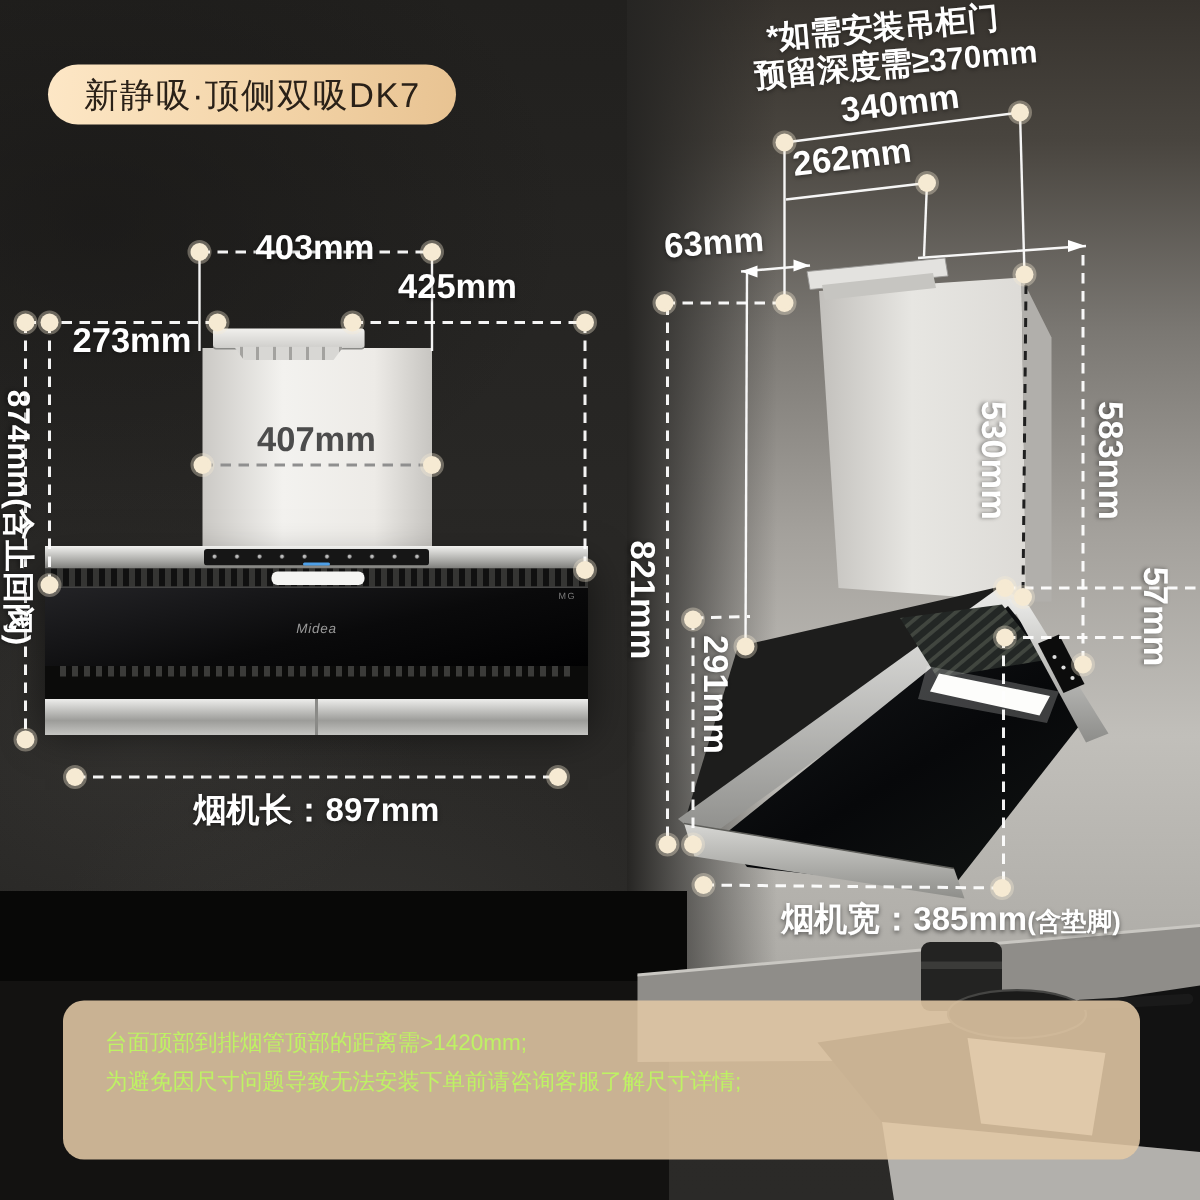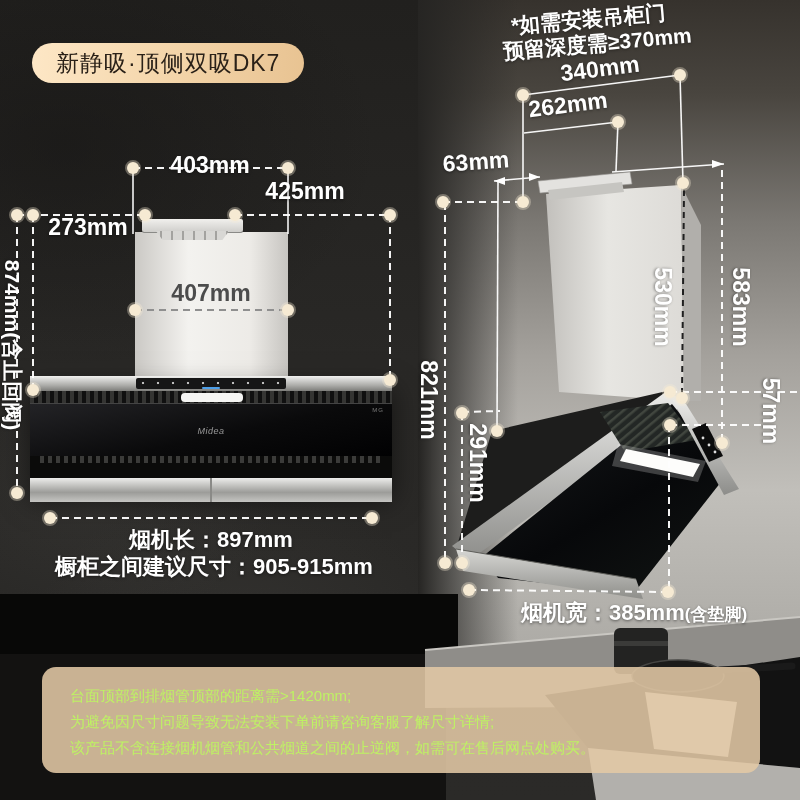--- a/index.html
+++ b/index.html
@@ -20,21 +20,21 @@
   .counter-left{left:0;top:594px;width:446px;height:206px;background:#131211;z-index:2;}
   .splash{left:0;top:594px;width:458px;height:60px;background:#080807;z-index:2;}
   
   .duct-l{left:135px;top:232px;width:153px;height:146px;z-index:3;
     background:linear-gradient(90deg,#cbc9c5,#f3f2ef 35%,#edebe7 75%,#c7c5c1);}
   .damper-l{left:142px;top:219px;width:101px;height:13px;border-radius:2px;z-index:3;
     background:linear-gradient(180deg,#f1f0ed,#cfcecb);box-shadow:0 1px 0 #8a8a87;}
   .damper-ribs{left:151px;top:231px;width:83px;height:9px;z-index:3;
     background:repeating-linear-gradient(90deg,#d8d7d4 0 9px,#a3a29f 9px 11px);
     clip-path:polygon(6% 0,94% 0,86% 100%,14% 100%);}
-  .hood-l{left:30px;top:376px;width:362px;height:110px;z-index:3;box-shadow:0 14px 26px rgba(0,0,0,.55);}
+  .hood-l{left:30px;top:364px;width:362px;height:110px;z-index:3;box-shadow:0 14px 26px rgba(0,0,0,.55);}
   .hl-top{left:0;top:0;width:362px;height:15px;background:linear-gradient(180deg,#f1f1ef,#a9a9a6 65%,#7d7d7a);}
   .hl-ctrl{left:106px;top:2px;width:150px;height:11px;background:#161616;border-radius:2px;
     background-image:radial-gradient(circle at 7px 5px,#bdbdbd 1px,transparent 1.6px);
     background-size:15px 11px;}
   .hl-blue{left:172px;top:11px;width:18px;height:2px;background:#4d9fe8;border-radius:1px;}
   .hl-vent{left:0;top:15px;width:362px;height:12px;
     background:repeating-linear-gradient(90deg,#353533 0 4px,#101010 4px 8px);}
   .hl-handle{left:151px;top:17px;width:62px;height:9px;background:#f5f5f3;border-radius:4px;}
   .hl-glass{left:0;top:27px;width:362px;height:53px;border-top:1px solid #444;
     background:linear-gradient(168deg,#232326,#0a0a0b 55%,#010102);}
@@ -229,21 +229,20 @@
         <circle cx="668" cy="592" r="6"></circle>
     </g>
   </svg>
 
   <div class="dim" style="left:210px;top:150px;margin-top:15px;">403mm</div>
   <div class="dim" style="left:88px;top:191px;margin-top:36px;">273mm</div>
   <div class="dim" style="left:305px;top:191px;">425mm</div>
   <div class="dim gray" style="left:211px;top:293px;">407mm</div>
   <div class="dim v" style="left:12px;top:345px;font-size:21px;">874mm(含止回阀)</div>
   <div class="cap" style="left:211px;top:540px;">烟机长：897mm</div>
-  <div class="cap" style="left:214px;top:567px;">橱柜之间建议尺寸：905-915mm</div>
 
   <div class="dim t7" style="left:600px;top:69px;">340mm</div>
   <div class="dim t7" style="left:568px;top:105px;">262mm</div>
   <div class="dim t4" style="left:476px;top:162px;">63mm</div>
   <div class="dim v" style="left:428px;top:400px;">821mm</div>
   <div class="dim v" style="left:477px;top:463px;">291mm</div>
   <div class="dim v" style="left:662px;top:307px;">530mm</div>
   <div class="dim v" style="left:740px;top:307px;">583mm</div>
   <div class="dim v" style="left:770px;top:411px;">57mm</div>
   <div class="cap" style="left:634px;top:613px;">
@@ -253,16 +252,15 @@
   <div class="topnote">
     <div class="l1">*如需安装吊柜门</div>
     <div class="l2">预留深度需≥370mm</div>
   </div>
 
   <div class="badge">新静吸·顶侧双吸DK7</div>
 
   <div class="footer">
     <div>台面顶部到排烟管顶部的距离需&gt;1420mm;</div>
     <div>为避免因尺寸问题导致无法安装下单前请咨询客服了解尺寸详情;</div>
-    <div>该产品不含连接烟机烟管和公共烟道之间的止逆阀，如需可在售后网点处购买。</div>
   </div>
 
 </div>
 
 </body></html>

